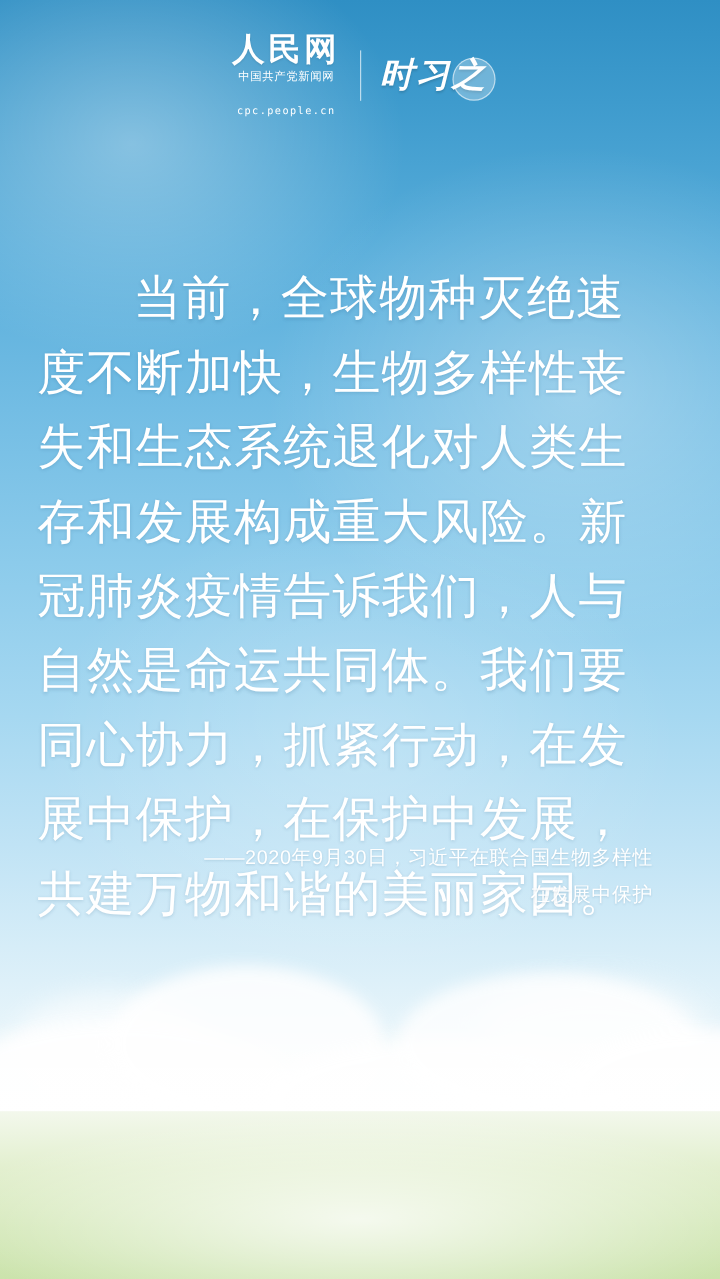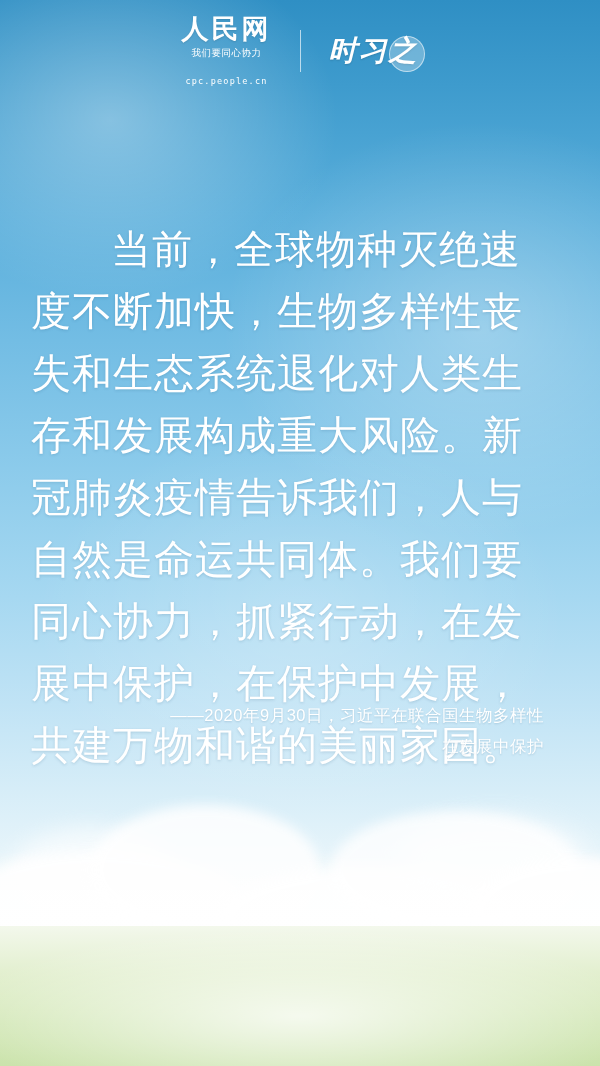--- a/index.html
+++ b/index.html
@@ -99,26 +99,26 @@
     left: 50%; bottom: -40px;
     transform: translateX(-50%);
     width: 700px; height: 180px;
     border-radius: 50%;
     background: radial-gradient(ellipse at center, rgba(255,255,255,0.75) 0%, rgba(255,255,255,0) 70%);
   }
 
   
   .header {
     position: absolute;
-    top: 16px;
+    top: 28px;
     left: 0; right: 0;
     display: flex;
     align-items: center;
     justify-content: center;
-    gap: 26px;
+    gap: 14px;
     z-index: 5;
   }
   .logo-people {
     display: flex;
     flex-direction: column;
     align-items: center;
     line-height: 1;
     color: #ffffff;
   }
   .logo-people .cn {
@@ -204,21 +204,21 @@
 
 <div class="poster">
 
   <div class="bloom bloom-a"></div>
   <div class="bloom bloom-b"></div>
   <div class="bloom bloom-c"></div>
 
   <div class="header">
     <div class="logo-people">
       <span class="cn">人民网</span>
-      <span class="sub">我们要同心协力</span>
+      <span class="sub">中国共产党新闻网</span>
       <span class="url">cpc.people.cn</span>
     </div>
     <div class="logo-divider"></div>
     <div class="logo-badge">
       <span class="brand">时习之</span>
       <span class="badge-circle"></span>
     </div>
   </div>
 
   <div class="quote">当前，全球物种灭绝速度不断加快，生物多样性丧失和生态系统退化对人类生存和发展构成重大风险。新冠肺炎疫情告诉我们，人与自然是命运共同体。我们要同心协力，抓紧行动，在发展中保护，在保护中发展，共建万物和谐的美丽家园。</div>

